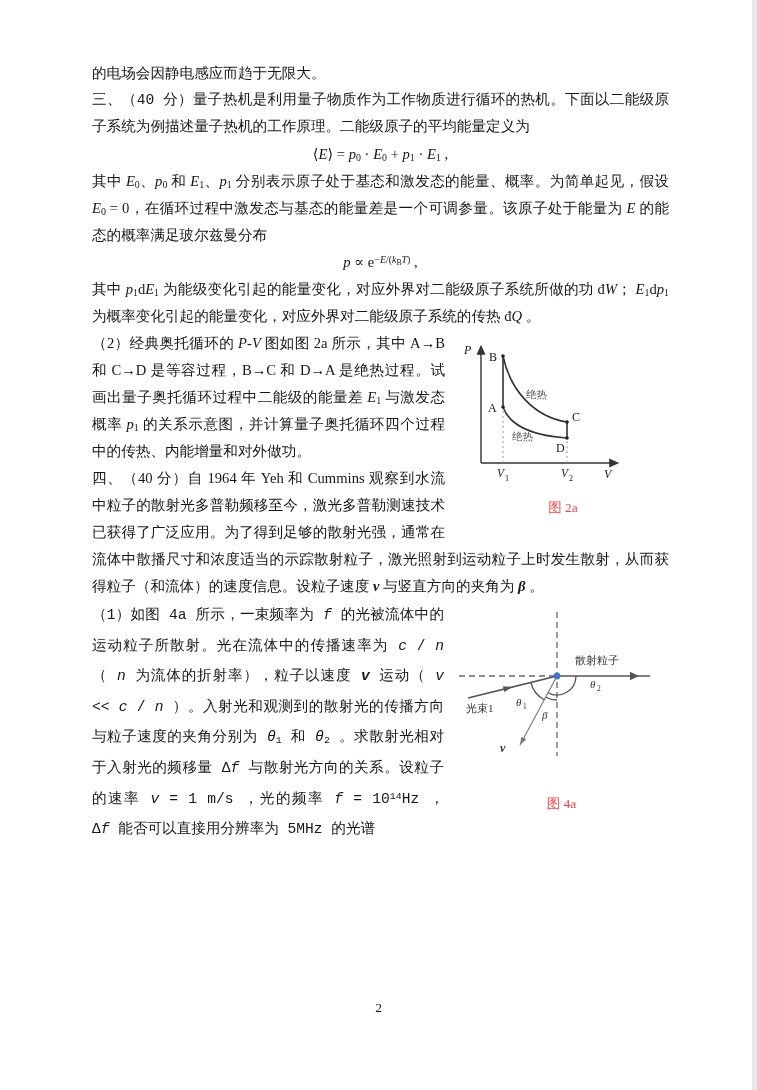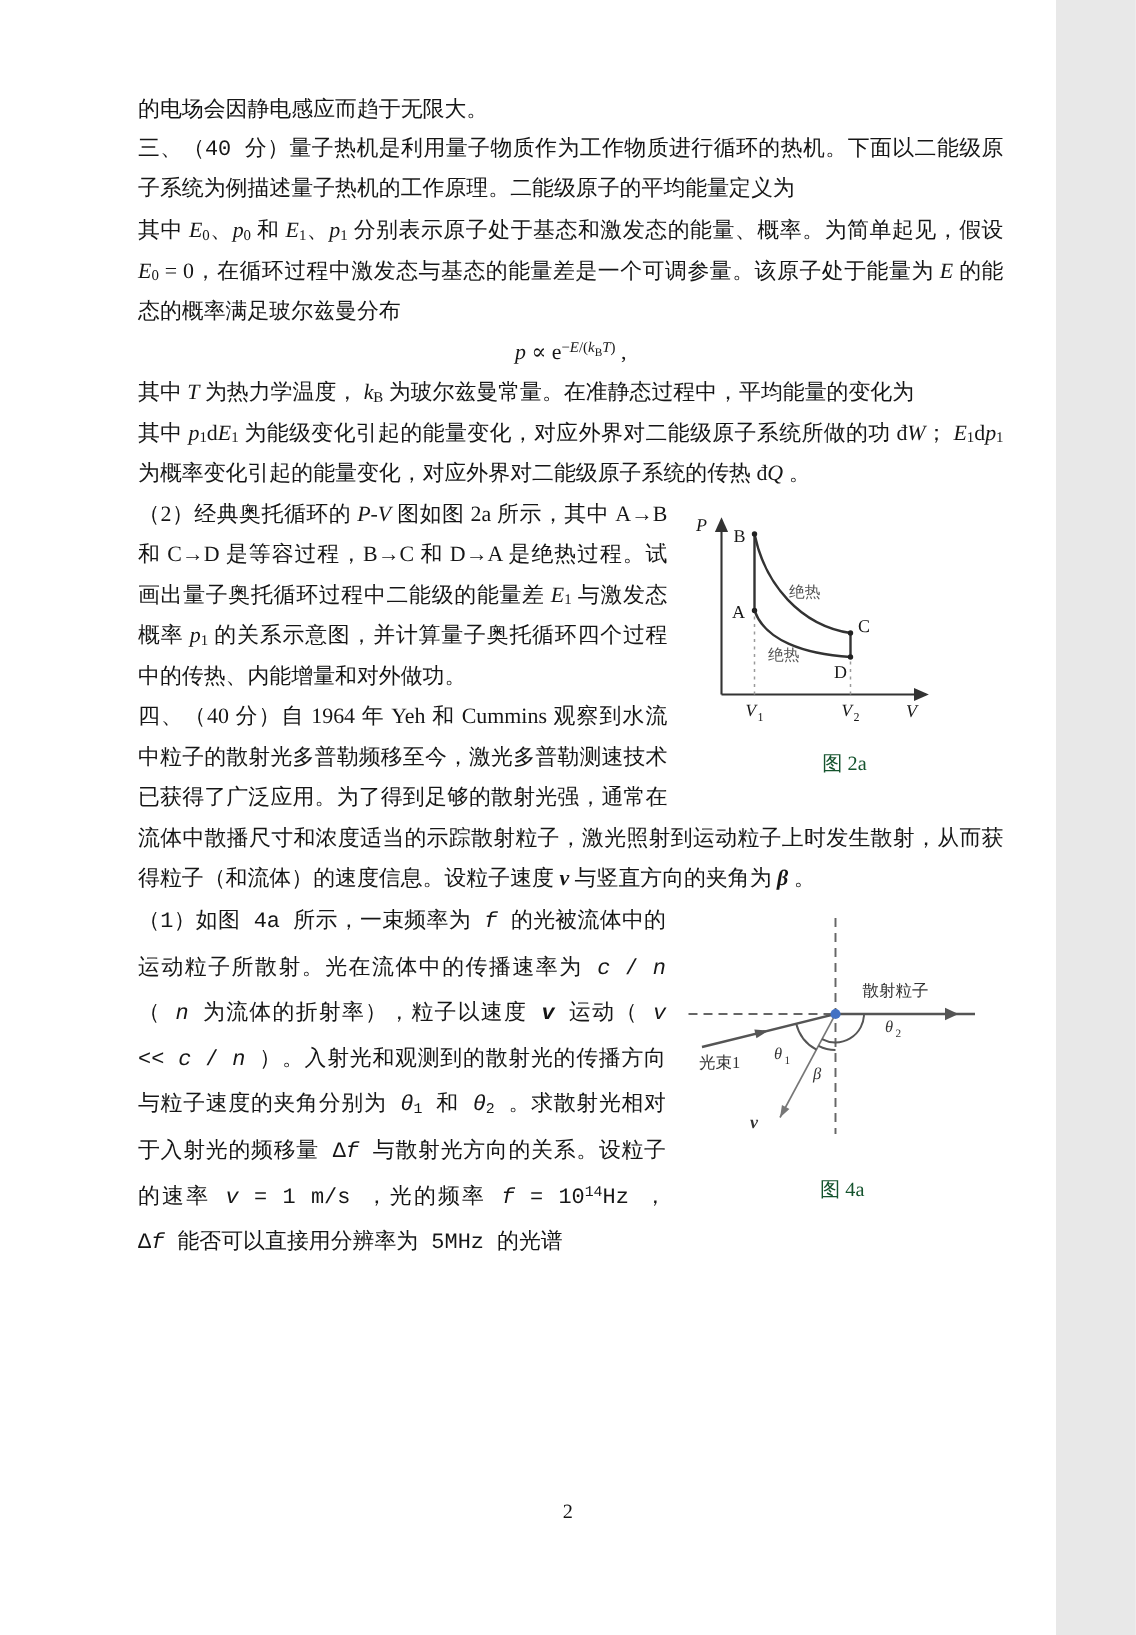--- a/index.html
+++ b/index.html
@@ -1,18 +1,18 @@
 <!DOCTYPE html>
 <html><head>
 <meta charset="utf-8">
 <style>
   html,body{margin:0;padding:0;background:#e8e8e8;}
   .page{
     position:relative;width:704px;height:1090px;background:#ffffff;overflow:hidden;
-    font-family:"Liberation Serif","DejaVu Serif",serif;color:#161616;
+    font-family:"Liberation Serif","DejaVu Serif",serif;color:#161616;padding-left:48px;
   }
   .content{
     position:absolute;left:92px;top:60px;width:577px;
     font-size:14.6px;line-height:27px;text-align:justify;
   }
   p.para{margin:0;}
   .gap-p3{margin-top:18px;font-family:Liberation Mono, monospace;}
   .gap-p4{margin-top:25px;font-family:Liberation Serif, serif;}
   .formula{text-align:center;margin:0;}
   .clear{clear:both;}
@@ -20,38 +20,38 @@
   
   span.i{font-style:italic;}
   span.b{font-weight:bold;}
   span.sub{font-size:0.68em;vertical-align:-0.18em;line-height:0;}
   span.sup{font-size:0.68em;vertical-align:0.45em;line-height:0;}
   span.supsub{font-size:0.52em;vertical-align:0.26em;line-height:0;}
   
   figure.figwrap{margin:0;float:right;}
   figure.fig2a{width:212px;margin:4px 0 4px 12px;}
   figure.fig4a{width:215px;margin:6px 0 2px 10px;}
-  figcaption{text-align:center;font-size:13.5px;line-height:18px;margin-top:4px;color:#14532d;}
-  .fig4a figcaption{margin-top:0;}
+  figcaption{text-align:center;font-size:13.5px;line-height:18px;margin-top:4px;color:#ef4444;}
+  .fig4a figcaption{margin-top:12px;}
   .page-num{position:absolute;left:0;top:999px;width:757px;text-align:center;font-size:13.5px;line-height:18px;}
   svg text{font-family:"Liberation Serif","DejaVu Serif",serif;}
 </style>
 </head>
 <body>
 
 <div class="page">
   <div class="content">
 
     <p class="para"><span>的电场会因静电感应而趋于无限大。</span></p>
 
     <section>
       <p class="para gap-p3"><span>三、（40 分）量子热机是利用量子物质作为工作物质进行循环的热机。下面以二能级原子系统为例描述量子热机的工作原理。二能级原子的平均能量定义为</span></p>
+      <div class="formula"><span>⟨</span><span class="i">E</span><span>⟩ = </span><span class="i">p</span><span class="sub">0</span><span> · </span><span class="i">E</span><span class="sub">0</span><span> + </span><span class="i">p</span><span class="sub">1</span><span> · </span><span class="i">E</span><span class="sub">1</span><span> ,</span></div>
       <p class="para"><span>其中 </span><span class="i">E</span><span class="sub">0</span><span>、</span><span class="i">p</span><span class="sub">0</span><span> 和 </span><span class="i">E</span><span class="sub">1</span><span>、</span><span class="i">p</span><span class="sub">1</span><span> 分别表示原子处于基态和激发态的能量、概率。为简单起见，假设 </span><span class="i">E</span><span class="sub">0</span><span> = 0，在循环过程中激发态与基态的能量差是一个可调参量。该原子处于能量为 </span><span class="i">E</span><span> 的能态的概率满足玻尔兹曼分布</span></p>
       <div class="formula"><span class="i">p</span><span> ∝ e</span><span class="sup">−</span><span class="sup i">E</span><span class="sup">/(</span><span class="sup i">k</span><span class="supsub">B</span><span class="sup i">T</span><span class="sup">)</span><span> ,</span></div>
-      <p class="para"><span>其中 </span><span class="i">T</span><span> 为热力学温度， </span><span class="i">k</span><span class="sub">B</span><span> 为玻尔兹曼常量。在准静态过程中，平均能量的变化为</span></p>
       <p class="para"><span>其中 </span><span class="i">p</span><span class="sub">1</span><span>d</span><span class="i">E</span><span class="sub">1</span><span> 为能级变化引起的能量变化，对应外界对二能级原子系统所做的功 đ</span><span class="i">W</span><span>； </span><span class="i">E</span><span class="sub">1</span><span>d</span><span class="i">p</span><span class="sub">1</span><span> 为概率变化引起的能量变化，对应外界对二能级原子系统的传热 đ</span><span class="i">Q</span><span> 。</span></p>
 
       <div>
         <figure class="figwrap fig2a">
           <svg width="212" height="152" viewBox="0 0 212 152">
             <defs>
               <marker id="a2" viewBox="0 0 10 10" refX="7" refY="5" markerWidth="8" markerHeight="8" orient="auto">
                 <path d="M0,1 L9,5 L0,9 z" fill="#333"></path>
               </marker>
             </defs>

